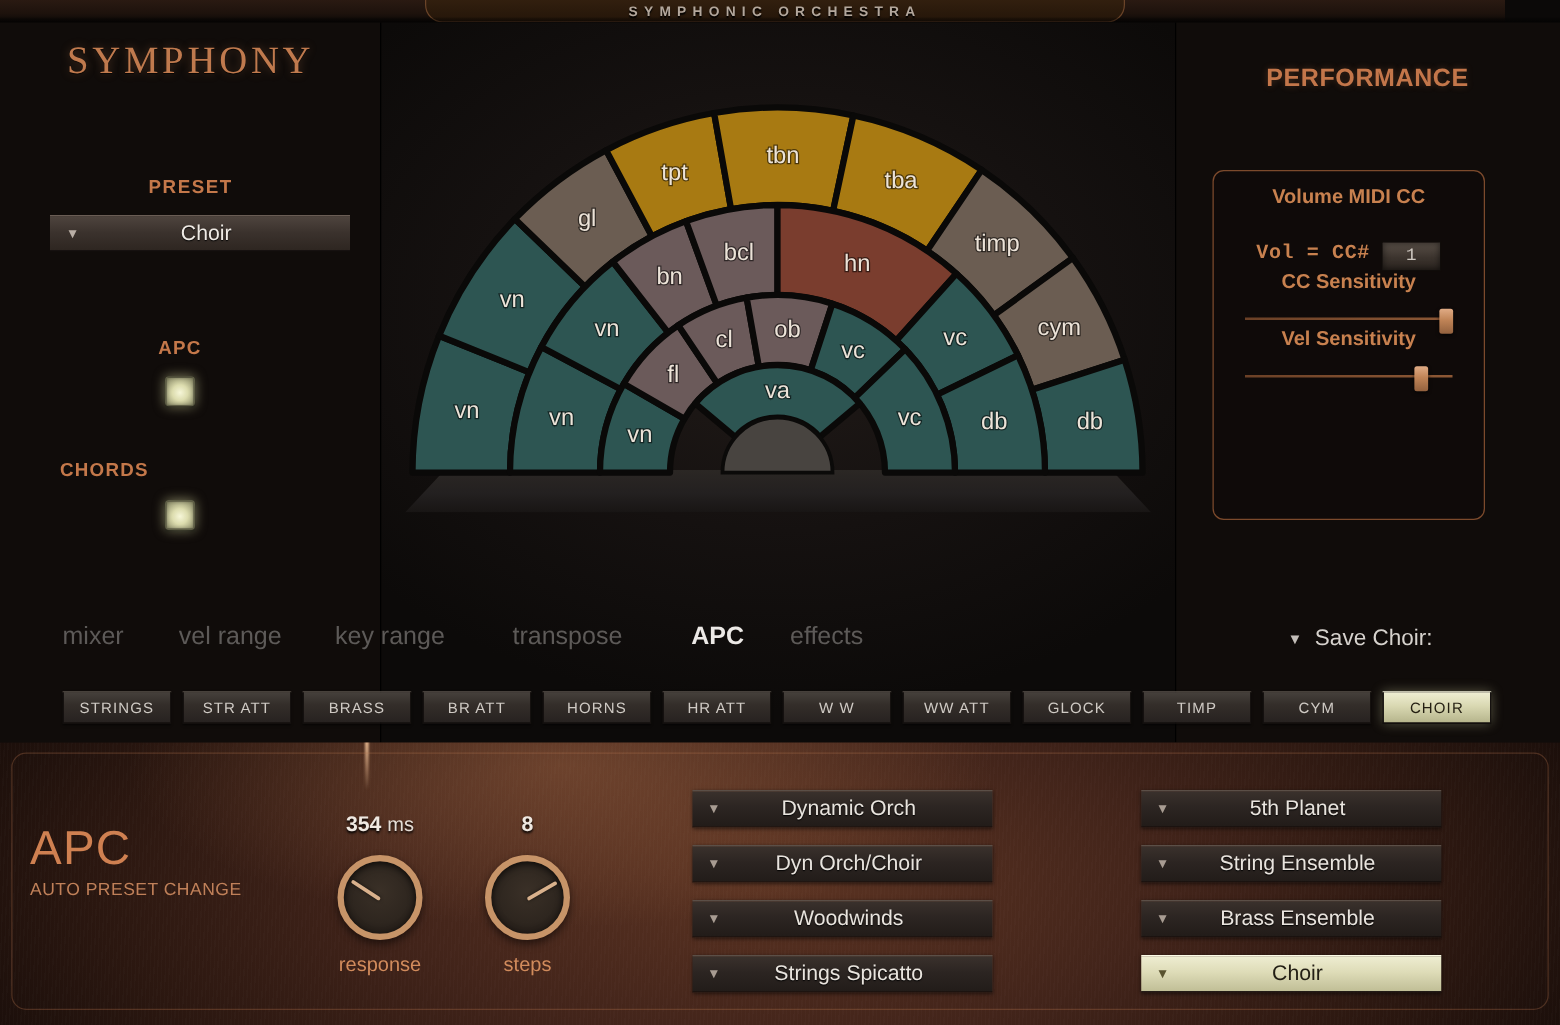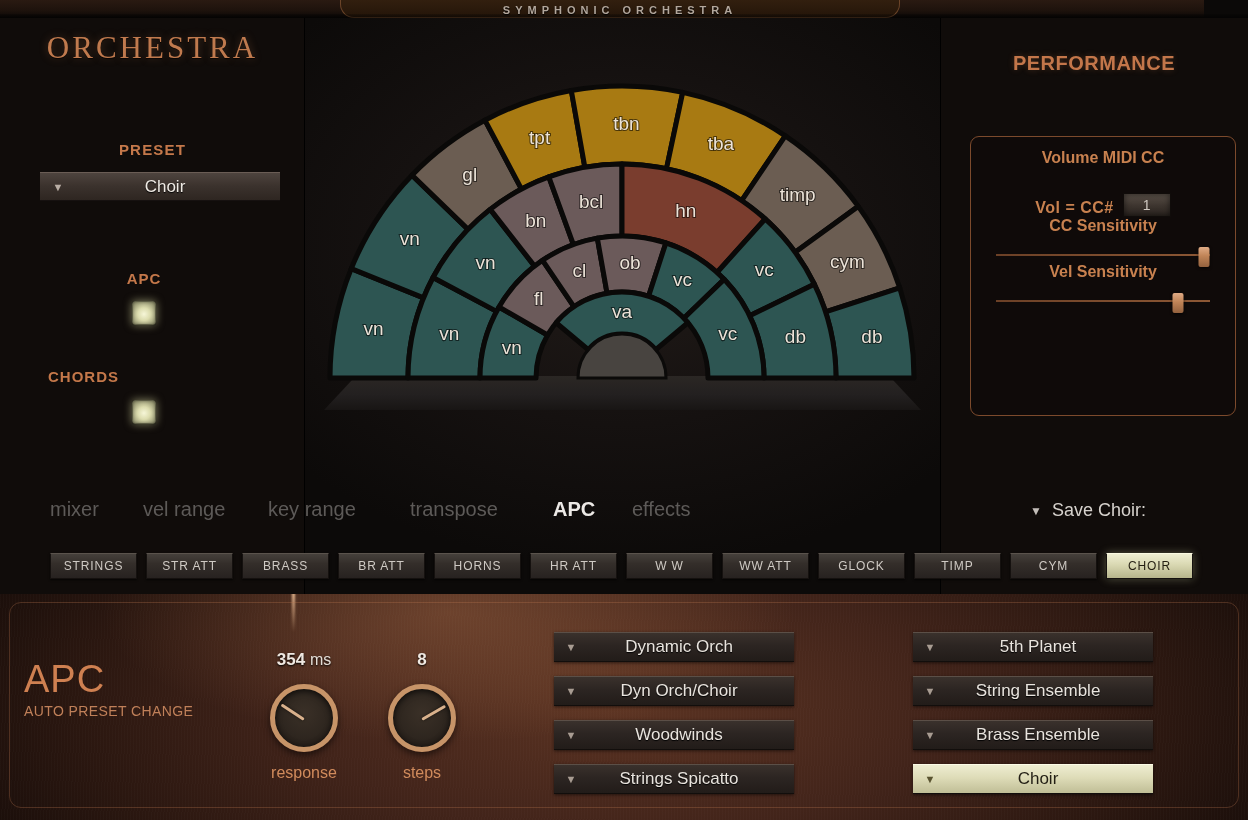--- a/index.html
+++ b/index.html
@@ -106,27 +106,27 @@
     paint-order:stroke; stroke:rgba(0,0,0,.55); stroke-width:2px;
   }
   .stage-floor{
     position:absolute; left:0; top:358px; width:635px; height:34px;
     background:linear-gradient(180deg,#2b2724 0%, #232020 55%, #181514 100%);
     clip-path: polygon(3% 100%, 8% 0%, 92% 0%, 97% 100%);
   }
 
   
   .perf-card{
-    position:absolute; left:970px; top:136px; width:266px; height:280px;
+    position:absolute; left:970px; top:136px; width:218px; height:280px;
     border:1px solid #7c4a2c; border-radius:9px;
     background:rgba(14,10,9,.55);
   }
   .perf-card .ttl{ text-align:center; margin-top:12px; font-size:16px;
     font-weight:bold; color:#c8814f; }
-  .ccrow{ display:flex; align-items:flex-end; justify-content:center; margin-top:26px; gap:9px;}
+  .ccrow{ display:flex; align-items:flex-start; justify-content:center; margin-top:26px; gap:9px;font-family:Liberation Mono, monospace;}
   .ccrow .t{ font-size:16px; font-weight:bold; color:#c8814f; letter-spacing:.5px;}
   .ccfield{
     width:48px; height:24px;
     background:linear-gradient(180deg,#5a5048 0%,#3c342e 55%,#2b241f 100%);
     border:1px solid #100c0a;
     display:flex; align-items:center; justify-content:center;
     color:#cfc8c0; font-size:14px; cursor:pointer;
     box-shadow: inset 0 0 6px rgba(0,0,0,.6);
   }
   .slabel{ text-align:center; font-size:16px; font-weight:bold; color:#c8814f;}
@@ -255,21 +255,21 @@
     </div>
   </div>
   <div class="banner-fade"></div>
 
   <div class="panel-left stripes"></div>
   <div class="panel-mid"></div>
   <div class="panel-right stripes"></div>
   <div class="edge-l"></div>
   <div class="edge-r"></div>
 
-  <div class="sym-title">ORCHESTRA</div>
+  <div class="sym-title">SYMPHONY</div>
 
   <div class="lbl-preset">PRESET</div>
   <div class="preset-box">
     <span class="car">▼</span>
     <span class="val">Choir</span>
   </div>
 
   <div class="lbl-apc">APC</div>
   <div class="led apc"></div>
   <div class="lbl-chords">CHORDS</div>

